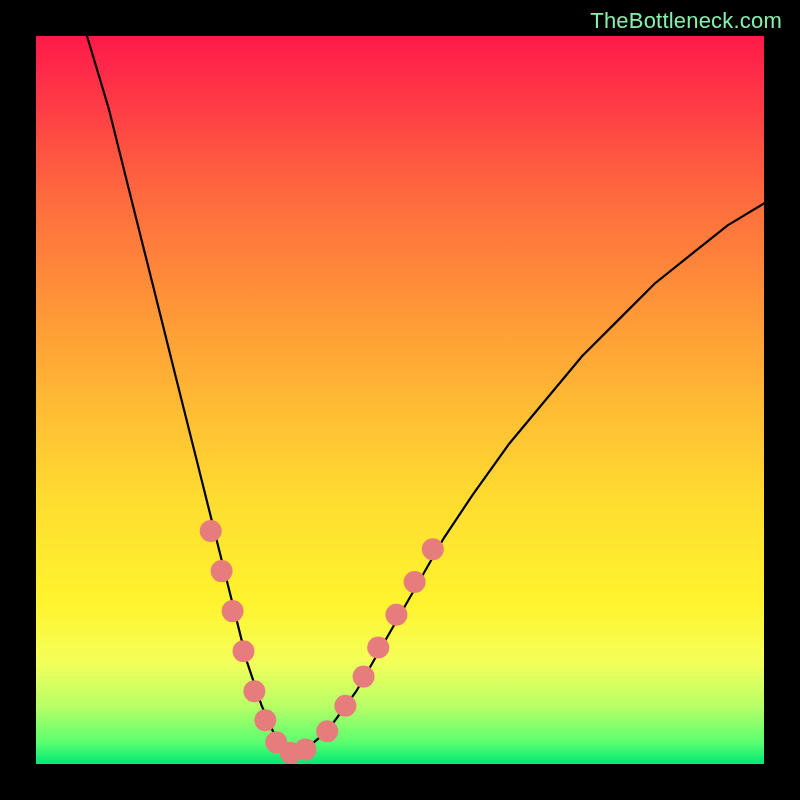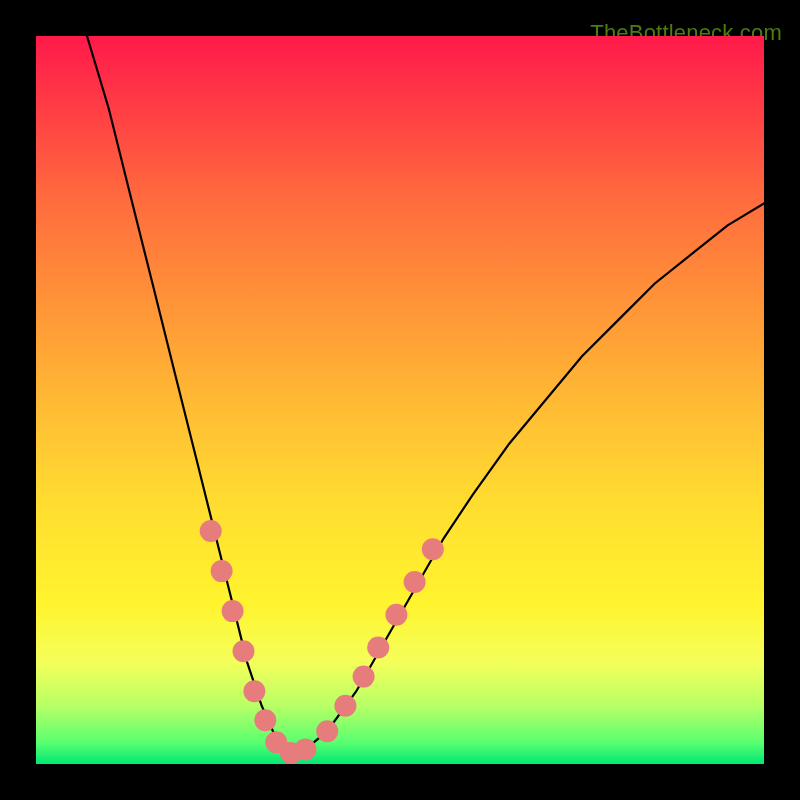--- a/index.html
+++ b/index.html
@@ -27,23 +27,23 @@
       #ffdd30 64%,
       #fff42e 78%,
       #f4ff5a 86%,
       #b8ff66 92%,
       #5bff70 97%,
       #00e874 100%
     );
   }
   #attribution {
     position: absolute;
-    top: 20px;
+    top: 8px;
     right: 18px;
-    color: #4d7c0f;
+    color: #86efac;
     font-size: 22px;
     font-weight: 500;
     letter-spacing: 0.2px;
   }
   svg {
     position: absolute;
     top: 0;
     left: 0;
   }
 </style>

